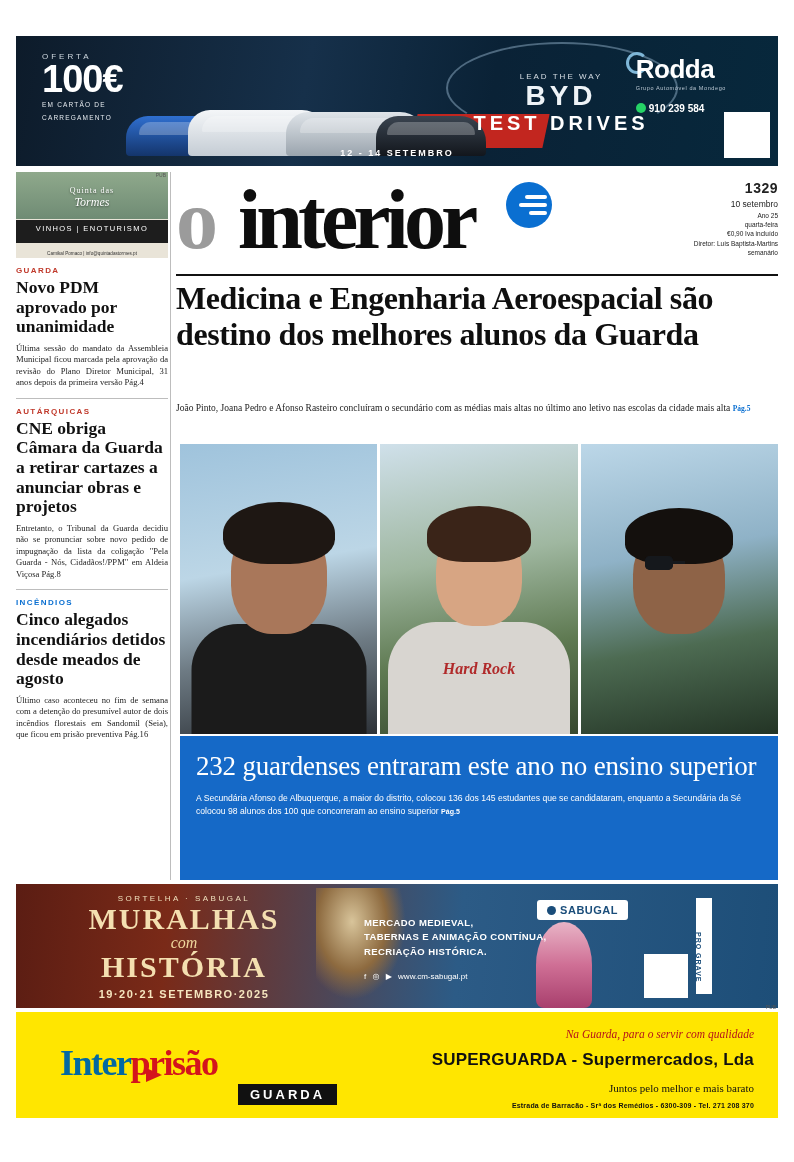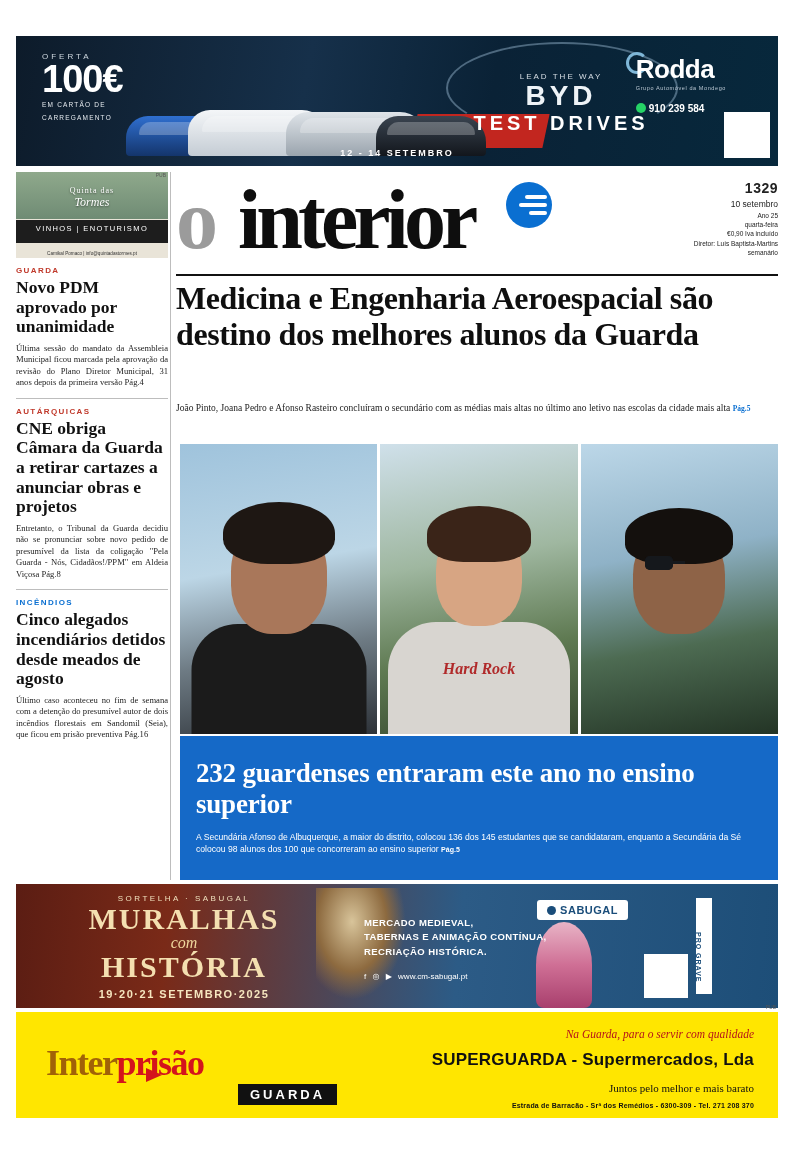--- a/index.html
+++ b/index.html
@@ -121,22 +121,22 @@
     border-radius:48px 48px 0 0; background:#1d3a63;}
   .body3 .logo { position:absolute; left:50%; transform:translateX(-50%); top:30px; color:#e8eef5;
     font-size:11px; font-weight:bold; letter-spacing:1px;}
   .glasses { position:absolute; left:50%; transform:translateX(-50%); top:112px; width:68px; height:14px;}
   .glasses b{ position:absolute; top:0; width:28px; height:14px; background:#15181c; border-radius:5px;}
   .glasses b:nth-child(1){left:0;} .glasses b:nth-child(2){right:0;}
   .glasses i{ position:absolute; left:28px; top:5px; width:12px; height:3px; background:#15181c;}
 
   
   .blue-box { position:absolute; left:180px; top:736px; width:598px; height:144px; background:#1569c7; color:#fff; }
-  .blue-box h2 { font-family:"Liberation Serif", serif; font-weight:bold; font-size:27px; line-height:1.16;
-    padding:22px 16px 0; letter-spacing:-0.2px;}
+  .blue-box h2 { font-family:"Liberation Serif", serif; font-weight:normal; font-size:27px; line-height:1.16;
+    padding:15px 16px 0; letter-spacing:-0.2px;}
   .blue-box p { font-size:8.6px; line-height:1.45; padding:10px 16px 0; }
   .blue-box .pg { font-weight:bold; font-size:7px; }
 
   
   .sabugal { position:absolute; left:16px; top:884px; width:762px; height:124px; overflow:hidden;
     background:linear-gradient(95deg,#5b1d13 0%, #7a2a18 20%, #2c5b86 58%, #1d4e78 100%); }
   .sab-left { position:absolute; left:18px; top:10px; color:#f2d9a8; text-align:center; width:300px;}
   .sab-left .top { font-size:8px; letter-spacing:2.5px; color:#f0e0bd; }
   .sab-left .m1 { font-family:"Liberation Serif", serif; font-size:30px; font-weight:bold; letter-spacing:2px;
     color:#f4dfb0; line-height:1.05; }
@@ -158,21 +158,21 @@
   .knight { position:absolute; left:300px; top:4px; width:90px; height:112px;
     background:radial-gradient(ellipse at 40% 30%, #d8c49a 0%, #8d6a3f 45%, transparent 70%); }
   .princess { position:absolute; right:186px; bottom:0; width:56px; height:86px;
     background:linear-gradient(180deg,#e8b4c6 0%, #cf6f95 50%, #a83f6d 100%); border-radius:50% 50% 8px 8px; }
 
   
   .inter { position:absolute; left:16px; top:1012px; width:762px; height:106px; background:#ffe600; }
   .inter .pub { position:absolute; right:2px; top:-8px; font-size:5px; color:#555;}
   .inter-logo { position:absolute; left:30px; top:30px; font-family:"Liberation Serif", serif;
     font-size:36px; font-weight:bold; letter-spacing:-1.5px; }
-  .inter-logo .blk { color:#a16207; }
+  .inter-logo .blk { color:#0369a1;margin-left:14px; }
   .inter-logo .red { color:#d4141c; }
   .inter-logo .arrow { position:absolute; left:100px; top:26px; width:0;height:0;
     border-left:16px solid #d4141c; border-top:7px solid transparent; border-bottom:7px solid transparent;}
   .inter-guarda { position:absolute; left:222px; top:72px; background:#111; color:#fff; font-size:13px;
     font-weight:bold; letter-spacing:3px; padding:3px 12px; }
   .inter-right { position:absolute; right:24px; top:16px; text-align:right; }
   .inter-right .l1 { font-family:"Liberation Serif", serif; font-style:italic; font-size:11.5px; color:#b5121b; }
   .inter-right .l2 { font-size:17px; font-weight:bold; color:#111; margin-top:10px; letter-spacing:.2px;}
   .inter-right .l3 { font-family:"Liberation Serif", serif; font-size:11px; color:#111; margin-top:12px;}
   .inter-right .l4 { font-size:7px; font-weight:bold; color:#111; margin-top:8px; letter-spacing:.2px;}
@@ -227,21 +227,21 @@
     <div>
       <div class="kicker">GUARDA</div>
       <div class="lead-head">Novo PDM aprovado por unanimidade</div>
       <div class="lead-body">Última sessão do mandato da Assembleia Municipal ficou marcada pela aprovação da revisão do Plano Diretor Municipal, 31 anos depois da primeira versão Pág.4</div>
     </div>
     <div class="hr-thin"></div>
 
     <div>
       <div class="kicker">AUTÁRQUICAS</div>
       <div class="lead-head">CNE obriga Câmara da Guarda a retirar cartazes a anunciar obras e projetos</div>
-      <div class="lead-body">Entretanto, o Tribunal da Guarda decidiu não se pronunciar sobre novo pedido de presumível da lista da coligação "Pela Guarda - Nós, Cidadãos!/PPM" em Aldeia Viçosa Pág.8</div>
+      <div class="lead-body">Entretanto, o Tribunal da Guarda decidiu não se pronunciar sobre novo pedido de impugnação da lista da coligação "Pela Guarda - Nós, Cidadãos!/PPM" em Aldeia Viçosa Pág.8</div>
     </div>
     <div class="hr-thin"></div>
 
     <div>
       <div class="kicker blue">INCÊNDIOS</div>
       <div class="lead-head">Cinco alegados incendiários detidos desde meados de agosto</div>
       <div class="lead-body">Último caso aconteceu no fim de semana com a detenção do presumível autor de dois incêndios florestais em Sandomil (Seia), que ficou em prisão preventiva Pág.16</div>
     </div>
   </div>
 

